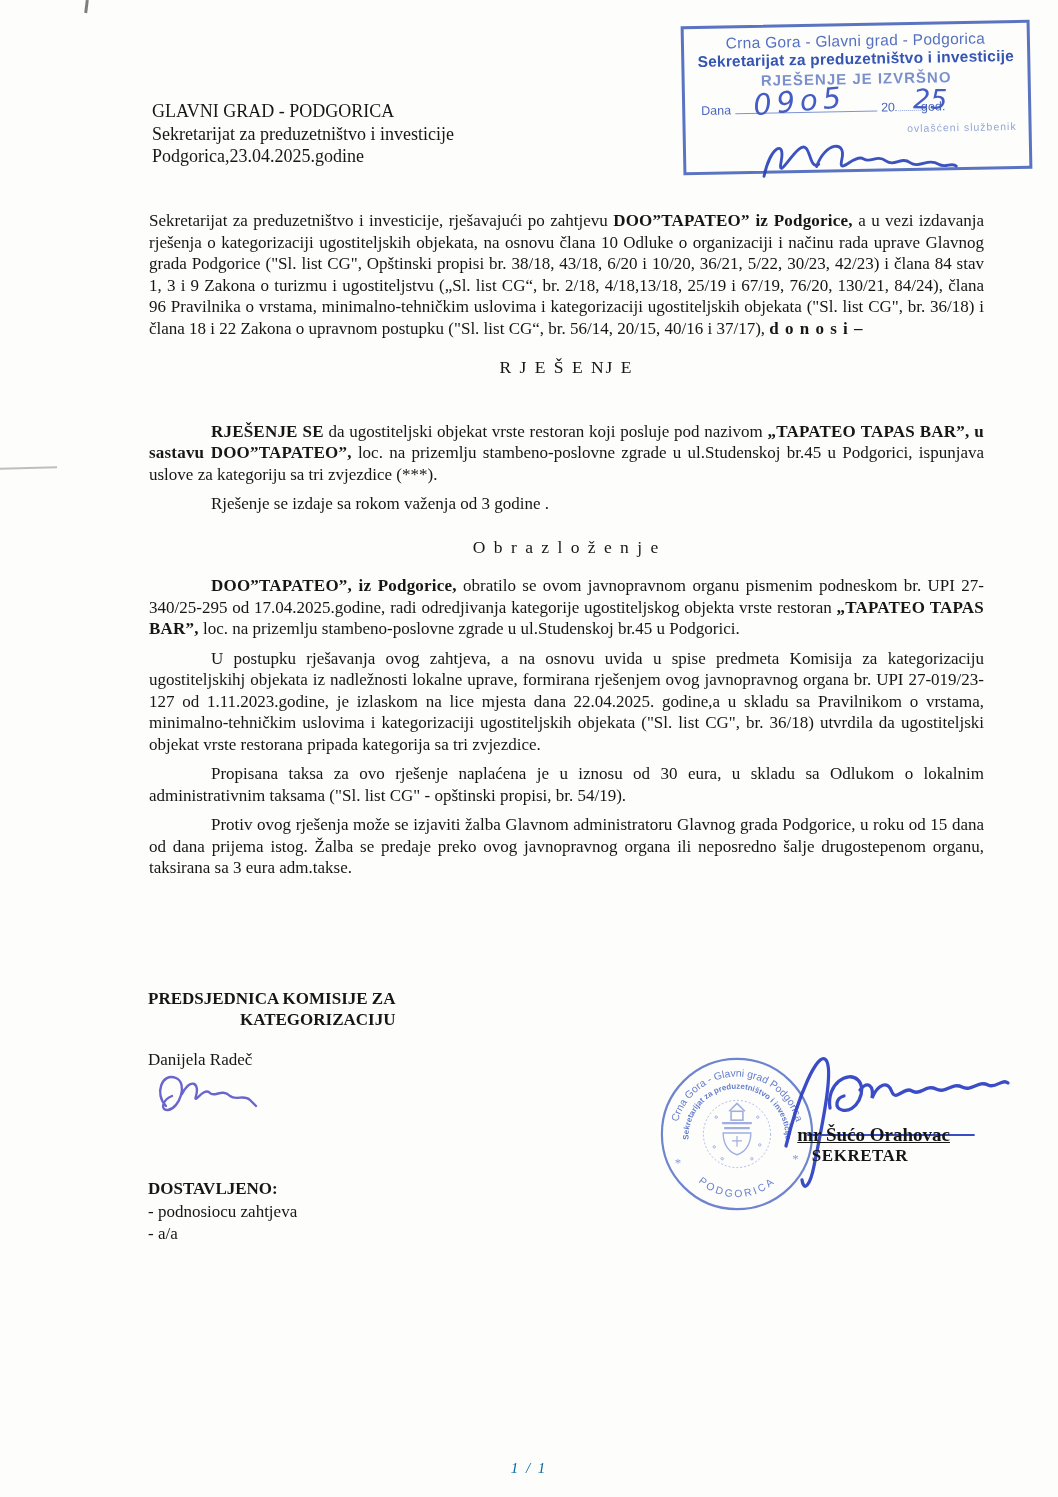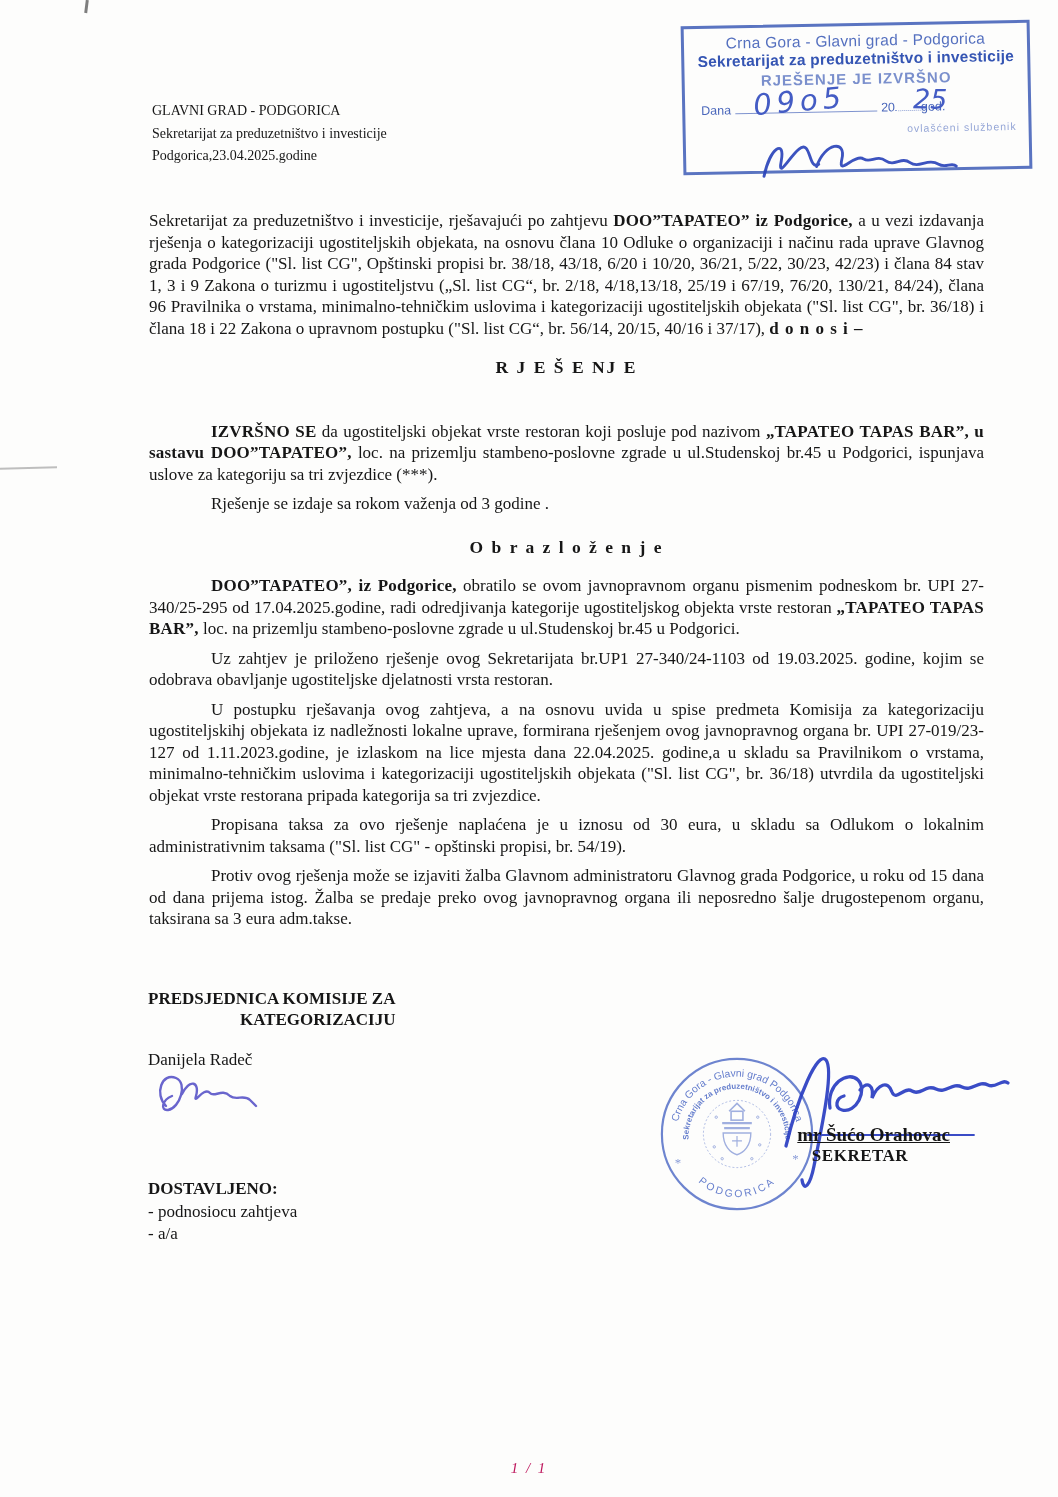--- a/index.html
+++ b/index.html
@@ -11,21 +11,21 @@
     position:relative;
     overflow:hidden;
   }
   .abs{position:absolute;}
 
   
   .artifact-top{left:85px;top:0;width:3px;height:13px;background:#3a3a3a;opacity:.65;transform:rotate(7deg);}
   .artifact-left{left:0;top:467px;width:57px;height:2px;background:#8a8a8a;opacity:.55;transform:rotate(-1.5deg);}
 
   
-  .header{left:152px;top:100px;font-size:14px;line-height:22.5px;}
+  .header{left:152px;top:100px;font-size:18px;line-height:22.5px;}
 
   
   .vstamp{
     left:682px;top:23px;width:349px;height:149px;
     border:3px solid rgba(43,77,176,.78);
     transform:rotate(-1.1deg);
     color:#2b4db0;
     font-family:"Liberation Sans", sans-serif;
     box-sizing:border-box;
   }
@@ -45,41 +45,41 @@
   .vsig{position:absolute;left:66px;top:98px;width:210px;height:66px;}
 
   
   .main{
     left:141px;top:202px;width:851px;
     font-size:17px;line-height:21.5px;
     text-align:justify;
   }
   .main p{margin:8px;}
   .main p.ind{text-indent:62px;}
-  .h-center{text-align:center;font-weight:bold;font-size:17.5px;letter-spacing:2px;}
+  .h-center{text-align:center;font-weight:normal;font-size:17.5px;letter-spacing:2px;}
   .h1{margin-top:18px !important;}
   .p-utv{margin-top:42px !important;}
   .h2{margin-top:22px !important;margin-bottom:17px !important;}
   b{letter-spacing:.2px;}
   .spaced-b{letter-spacing:1px;}
 
   
   .left-sign{left:148px;top:988px;font-size:17px;font-weight:bold;line-height:21px;text-align:right;}
   .left-name{left:148px;top:1050px;font-size:17px;font-weight:normal;}
   .sig-danijela{left:150px;top:1066px;width:112px;height:58px;}
 
   .round-stamp{left:653px;top:1050px;width:168px;height:168px;opacity:.88;}
   .sig-right{left:762px;top:1038px;width:252px;height:162px;}
   .right-name{left:770px;top:1124px;width:180px;text-align:right;font-size:19px;font-weight:bold;text-decoration:underline;}
   .right-role{left:770px;top:1146px;width:180px;text-align:center;font-size:17px;font-weight:bold;letter-spacing:.5px;}
 
   .delivered{left:148px;top:1154px;font-size:17px;line-height:22.5px;}
   .delivered .lbl{font-weight:bold;margin-top:24px;}
 
-  .footer{left:0;top:1460px;width:1058px;text-align:center;font-style:italic;font-size:15px;letter-spacing:2px;color:#be185d;}
+  .footer{left:0;top:1460px;width:1058px;text-align:center;font-style:italic;font-size:15px;letter-spacing:2px;color:#0369a1;}
 </style>
 </head>
 <body>
 
 <div class="abs artifact-top"></div>
 <div class="abs artifact-left"></div>
 
 <div class="abs header">
   <div>GLAVNI GRAD - PODGORICA</div>
   <div>Sekretarijat za preduzetništvo i investicije</div>
@@ -102,30 +102,29 @@
       <path d="M58,38 C66,16 86,14 81,32 C77,48 93,26 101,32 C107,36 113,28 121,34 C129,40 135,30 143,36 C151,42 159,32 169,38 C175,42 181,36 185,40"></path>
     </g>
   </svg>
 </div>
 
 <div class="abs main">
   <p><span>Sekretarijat za preduzetništvo i investicije, rješavajući po zahtjevu </span><b>DOO”TAPATEO” iz Podgorice,</b><span> a u vezi izdavanja rješenja o kategorizaciji ugostiteljskih  objekata, na osnovu člana 10 Odluke o organizaciji i načinu rada uprave Glavnog grada  Podgorice ("Sl. list CG", Opštinski propisi br. 38/18, 43/18, 6/20 i  10/20, 36/21, 5/22, 30/23, 42/23) i člana 84 stav 1, 3 i 9  Zakona o turizmu i ugostiteljstvu  („Sl. list  CG“, br. 2/18, 4/18,13/18, 25/19 i 67/19, 76/20, 130/21, 84/24), člana 96 Pravilnika o vrstama, minimalno-tehničkim uslovima i kategorizaciji ugostiteljskih objekata ("Sl. list CG", br. 36/18) i člana  18 i 22  Zakona o  upravnom  postupku ("Sl. list CG“, br. 56/14, 20/15, 40/16 i 37/17),  </span><b class="spaced-b">d o n o s i –</b></p>
 
   <p class="h-center h1">R J E Š E NJ E</p>
 
-  <p class="ind p-utv"><b>IZVRŠNO SE</b><span> da ugostiteljski objekat vrste restoran koji posluje pod nazivom </span><b>„TAPATEO TAPAS BAR”, u sastavu  DOO”TAPATEO”,</b><span> loc. na prizemlju stambeno-poslovne zgrade u ul.Studenskoj br.45 u Podgorici, ispunjava uslove za kategoriju sa tri zvjezdice (***).</span></p>
+  <p class="ind p-utv"><b>RJEŠENJE SE</b><span> da ugostiteljski objekat vrste restoran koji posluje pod nazivom </span><b>„TAPATEO TAPAS BAR”, u sastavu  DOO”TAPATEO”,</b><span> loc. na prizemlju stambeno-poslovne zgrade u ul.Studenskoj br.45 u Podgorici, ispunjava uslove za kategoriju sa tri zvjezdice (***).</span></p>
 
 
   <p class="ind">Rješenje se  izdaje  sa rokom važenja od 3 godine .</p>
 
   <p class="h-center h2">O b r a z l o ž e n j e</p>
 
   <p class="ind"><b>DOO”TAPATEO”, iz Podgorice,</b><span> obratilo se ovom javnopravnom organu pismenim podneskom br. UPI 27-340/25-295  od  17.04.2025.godine,  radi    odredjivanja    kategorije    ugostiteljskog objekta vrste restoran </span><b>„TAPATEO TAPAS BAR”,</b><span> loc. na prizemlju stambeno-poslovne zgrade u ul.Studenskoj br.45 u Podgorici.</span></p>
 
-  <p class="ind">Uz zahtjev je priloženo rješenje ovog Sekretarijata  br.UP1 27-340/24-1103 od 19.03.2025. godine, kojim se odobrava obavljanje ugostiteljske  djelatnosti  vrsta restoran.</p>
   <p class="ind">U postupku  rješavanja ovog  zahtjeva,  a na osnovu uvida u spise  predmeta  Komisija za  kategorizaciju ugostiteljskihj objekata  iz nadležnosti  lokalne uprave, formirana  rješenjem ovog  javnopravnog  organa  br.  UPI 27-019/23-127 od 1.11.2023.godine, je izlaskom na lice mjesta dana 22.04.2025. godine,a u  skladu  sa  Pravilnikom o vrstama, minimalno-tehničkim uslovima i kategorizaciji ugostiteljskih objekata ("Sl. list CG", br. 36/18) utvrdila da  ugostiteljski objekat  vrste  restorana pripada  kategorija sa tri zvjezdice.</p>
   <p class="ind">Propisana  taksa  za  ovo  rješenje  naplaćena  je  u  iznosu  od  30 eura,  u  skladu  sa  Odlukom  o  lokalnim administrativnim taksama ("Sl. list CG" - opštinski propisi,  br. 54/19).</p>
   <p class="ind">Protiv ovog rješenja može se izjaviti žalba Glavnom administratoru Glavnog  grada Podgorice,  u roku od 15  dana  od  dana  prijema  istog.  Žalba  se  predaje  preko  ovog  javnopravnog  organa  ili  neposredno  šalje drugostepenom  organu,  taksirana sa  3 eura adm.takse.</p>
 </div>
 
 <div class="abs left-sign">
   <div>PREDSJEDNICA KOMISIJE ZA</div>
   <div>KATEGORIZACIJU</div>
 </div>
 <div class="abs left-name">Danijela Radeč</div>

